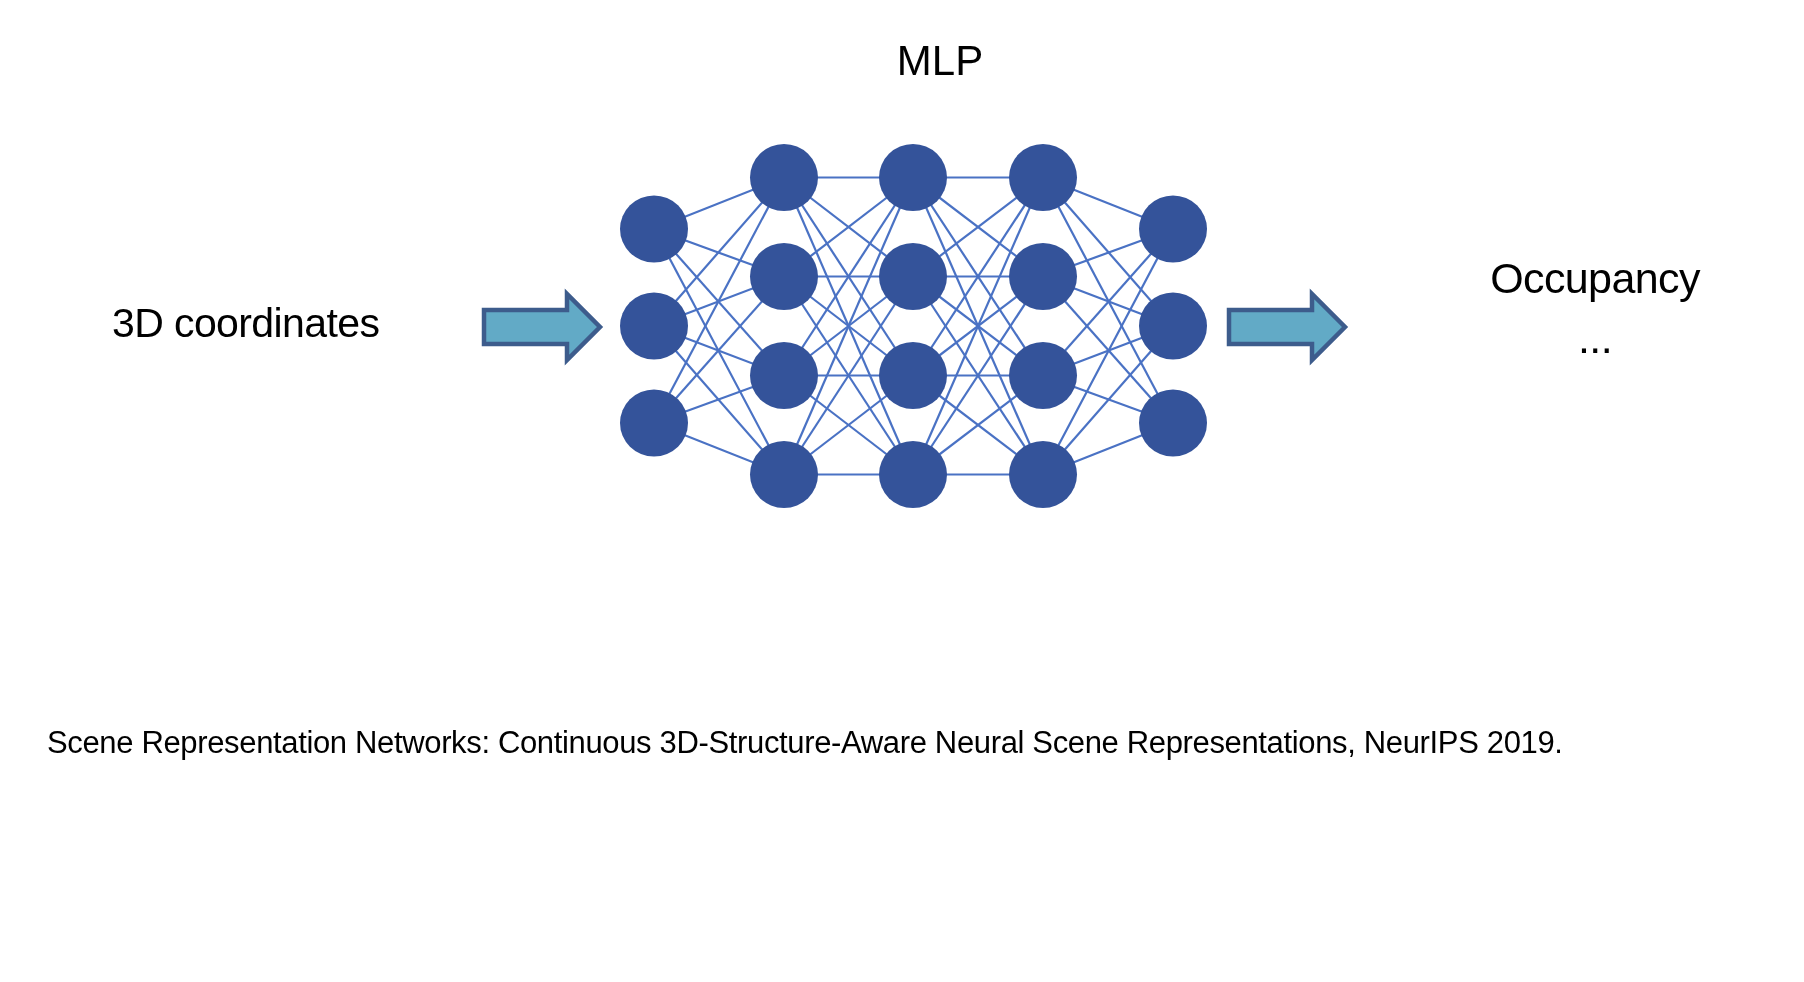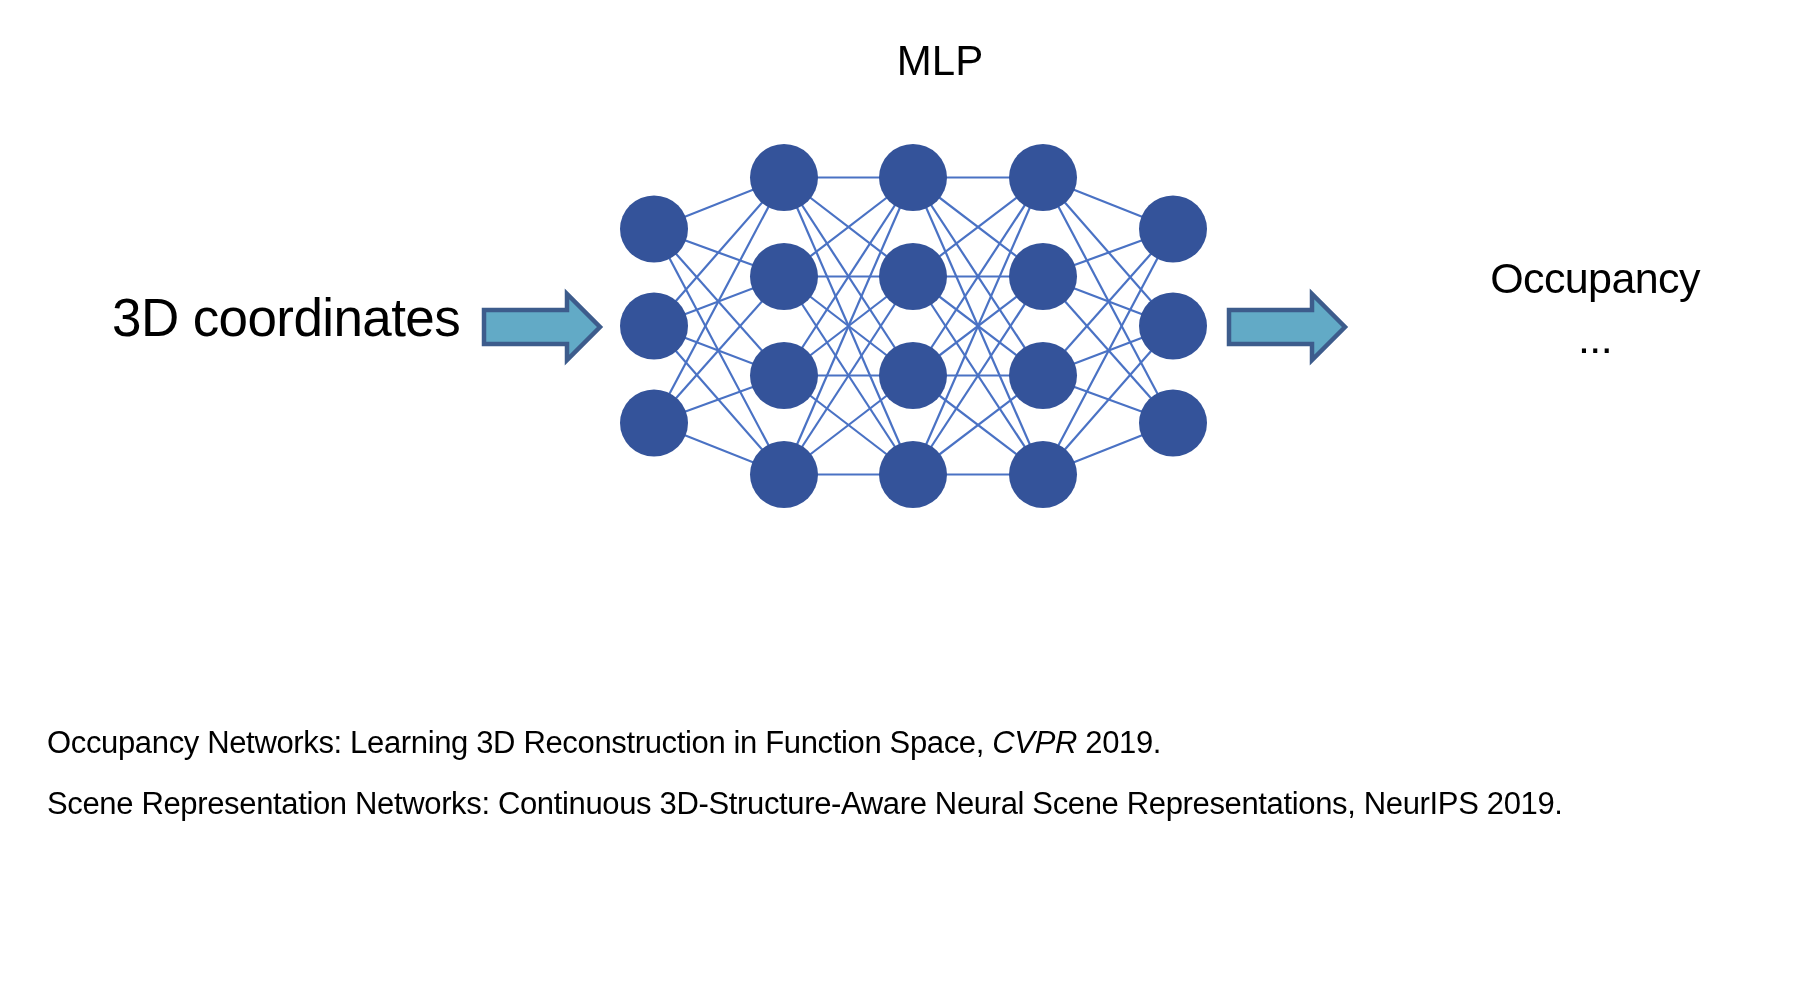--- a/index.html
+++ b/index.html
@@ -6,21 +6,21 @@
   body { width: 1804px; height: 982px; position: relative; overflow: hidden; }
   .canvas { position: absolute; left: 0; top: 0; width: 1804px; height: 982px; }
   .label {
     position: absolute;
     font-family: "Liberation Sans", sans-serif;
     color: #000000;
     white-space: nowrap;
     line-height: 1;
   }
   #title { left: 0; width: 1880px; top: 40px; text-align: center; font-size: 42px; }
-  #input-label { left: 112px; top: 291px; font-size: 53px; letter-spacing: -0.6px; }
+  #input-label { left: 112px; top: 303px; font-size: 41px; letter-spacing: -0.6px; }
   #output-block {
     position: absolute; left: 1430px; width: 330px; top: 248px;
     text-align: center;
     font-family: "Liberation Sans", sans-serif; font-size: 43px; line-height: 60px;
     letter-spacing: -0.6px;
   }
   #output-block div { white-space: nowrap; }
   #references {
     position: absolute; left: 47px; top: 726px;
     font-family: "Liberation Sans", sans-serif; font-size: 31px; color: #000;
@@ -120,17 +120,16 @@
     <polygon id="arrow-in" points="484,310 567,310 567,294 600,327 567,360 567,344 484,344" stroke-width="4.5" stroke-linejoin="miter" fill="#62aac6" stroke="#3d5c8c"></polygon>
     <polygon id="arrow-out" points="1229,310 1312,310 1312,294 1345,327 1312,360 1312,344 1229,344" stroke-width="4.5" stroke-linejoin="miter" fill="#62aac6" stroke="#3d5c8c"></polygon>
   </svg>
 
   <div id="output-block">
     <div>Occupancy</div>
     <div>...</div>
   </div>
 
   <div id="references">
-    <div class="ref"><span>Occupancy Networks: Learning 3D Reconstruction in Function Space, </span><i>CVPR</i><span> 2019.</span></div>
     <div class="ref"><span>Scene Representation Networks: Continuous 3D-Structure-Aware Neural Scene Representations, NeurIPS 2019.</span><i></i><span></span></div>
   </div>
 
 </div>
 
 </body></html>

